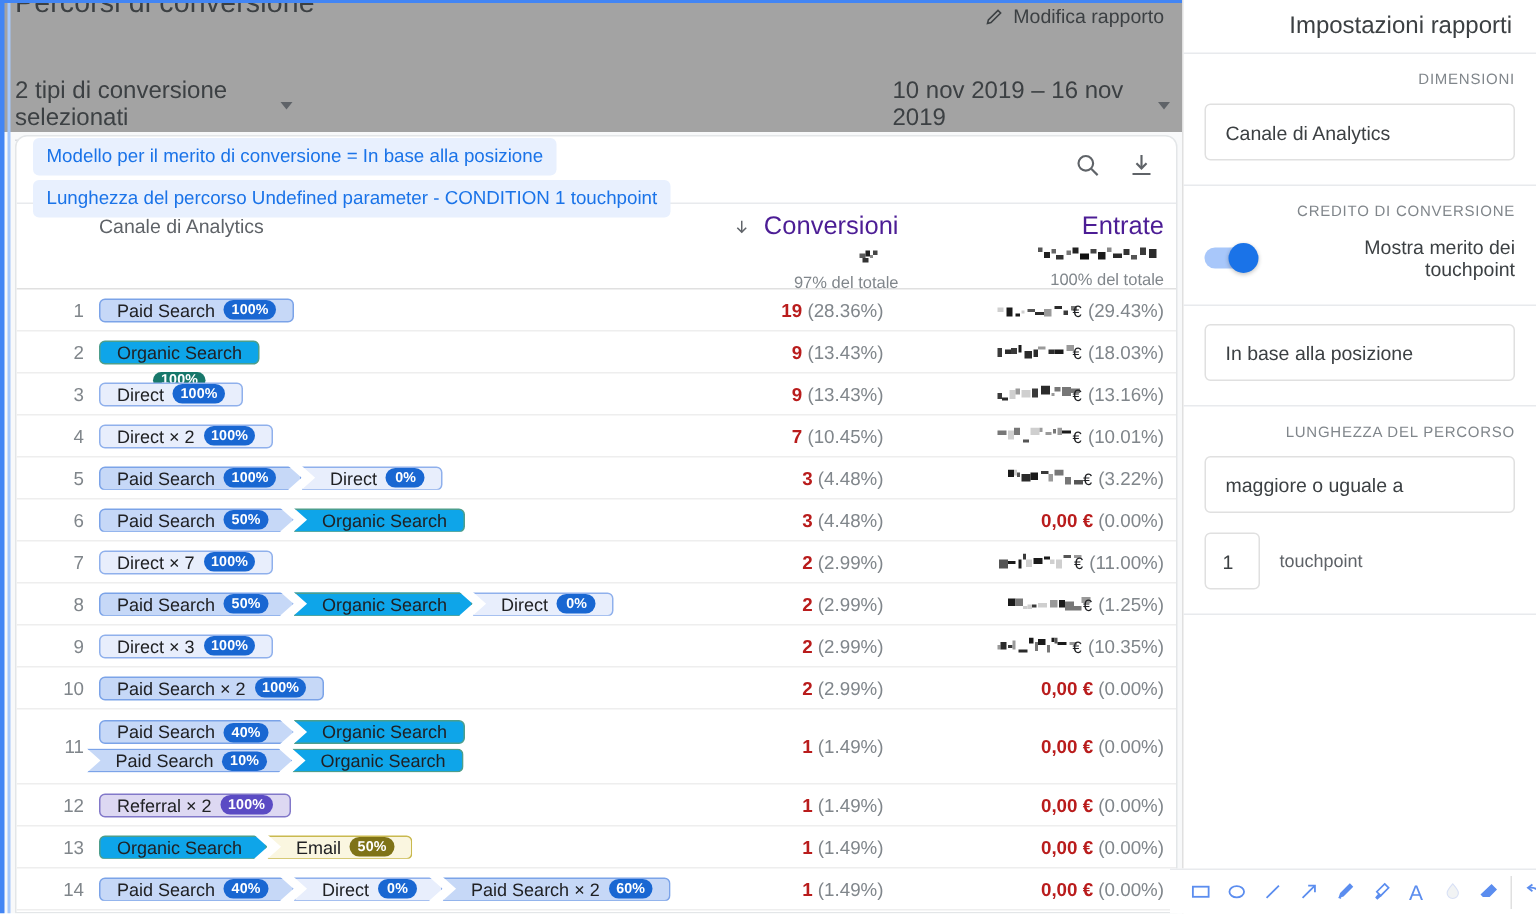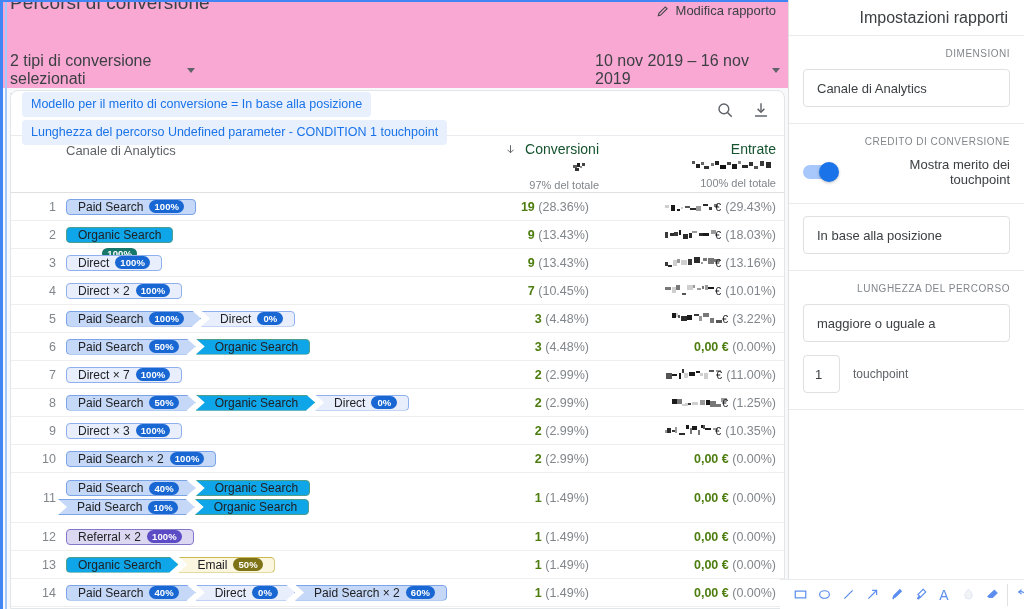--- a/index.html
+++ b/index.html
@@ -27,21 +27,21 @@
     position:absolute; left:5px; top:0; width:2px; height:609px;
     background:#a6c8fb; z-index:39;
   }
 
   
   .report {
     position:absolute; left:0; top:0; width:788px; height:609px;
     background:#f8f9fa; overflow:hidden;
   }
   .report-header {
-    position:relative; height:88px; background:#f9a8d4;
+    position:relative; height:88px; background:#a3a3a3;
   }
   .page-title {
     position:absolute; left:10px; top:-8px;
     font-size:19px; color:#3c4043; letter-spacing:0.1px;
     white-space:nowrap;
   }
   .edit-report {
     position:absolute; right:12px; top:3px;
     display:flex; align-items:center; gap:6px;
     color:#3c4043; font-size:13px; cursor:pointer;
@@ -93,21 +93,21 @@
   }
   .th-dim {
     position:absolute; left:55px; top:7px;
     font-size:13px; color:#5f6368;
   }
   .th-metric {
     position:absolute; top:5px; text-align:right;
   }
   .th-conv { right:185px; width:150px; }
   .th-rev  { right:8px; width:160px; }
-  .th-label { font-size:14px; color:#14532d; display:block; }
+  .th-label { font-size:17px; color:#4c1d95; display:block; }
   .th-label .sort-arrow {
     display:inline-block; vertical-align:-2px; margin-right:8px;
   }
   .th-total {
     display:block; font-size:13px; color:#202124;
     font-weight:bold; margin-top:2px; min-height:15px;
   }
   .th-sub { display:block; font-size:11px; color:#80868b; margin-top:3px; }
 
   .redact { display:inline-block; vertical-align:-2px; }
@@ -128,21 +128,21 @@
   .path-line { display:flex; align-items:center; }
   .path-line + .path-line { margin-top:3px; }
   .row-conv {
     width:150px; flex:0 0 150px; text-align:right; font-size:12.5px;
     padding-right:35px; white-space:nowrap;
   }
   .row-rev {
     width:160px; flex:0 0 160px; text-align:right; font-size:12.5px;
     padding-right:8px; white-space:nowrap;
   }
-  .num { font-weight:bold; color:#4d7c0f; }
+  .num { font-weight:bold; color:#b91c1c; }
   .pct { color:#80868b; }
 
   
   .chip {
     position:relative; display:inline-flex; align-items:center; gap:6px;
     height:16px; font-size:12px; padding:0 11px;
     border:1px solid; white-space:nowrap;
   }
   .chip .badge {
     display:inline-flex; align-items:center; justify-content:center;

